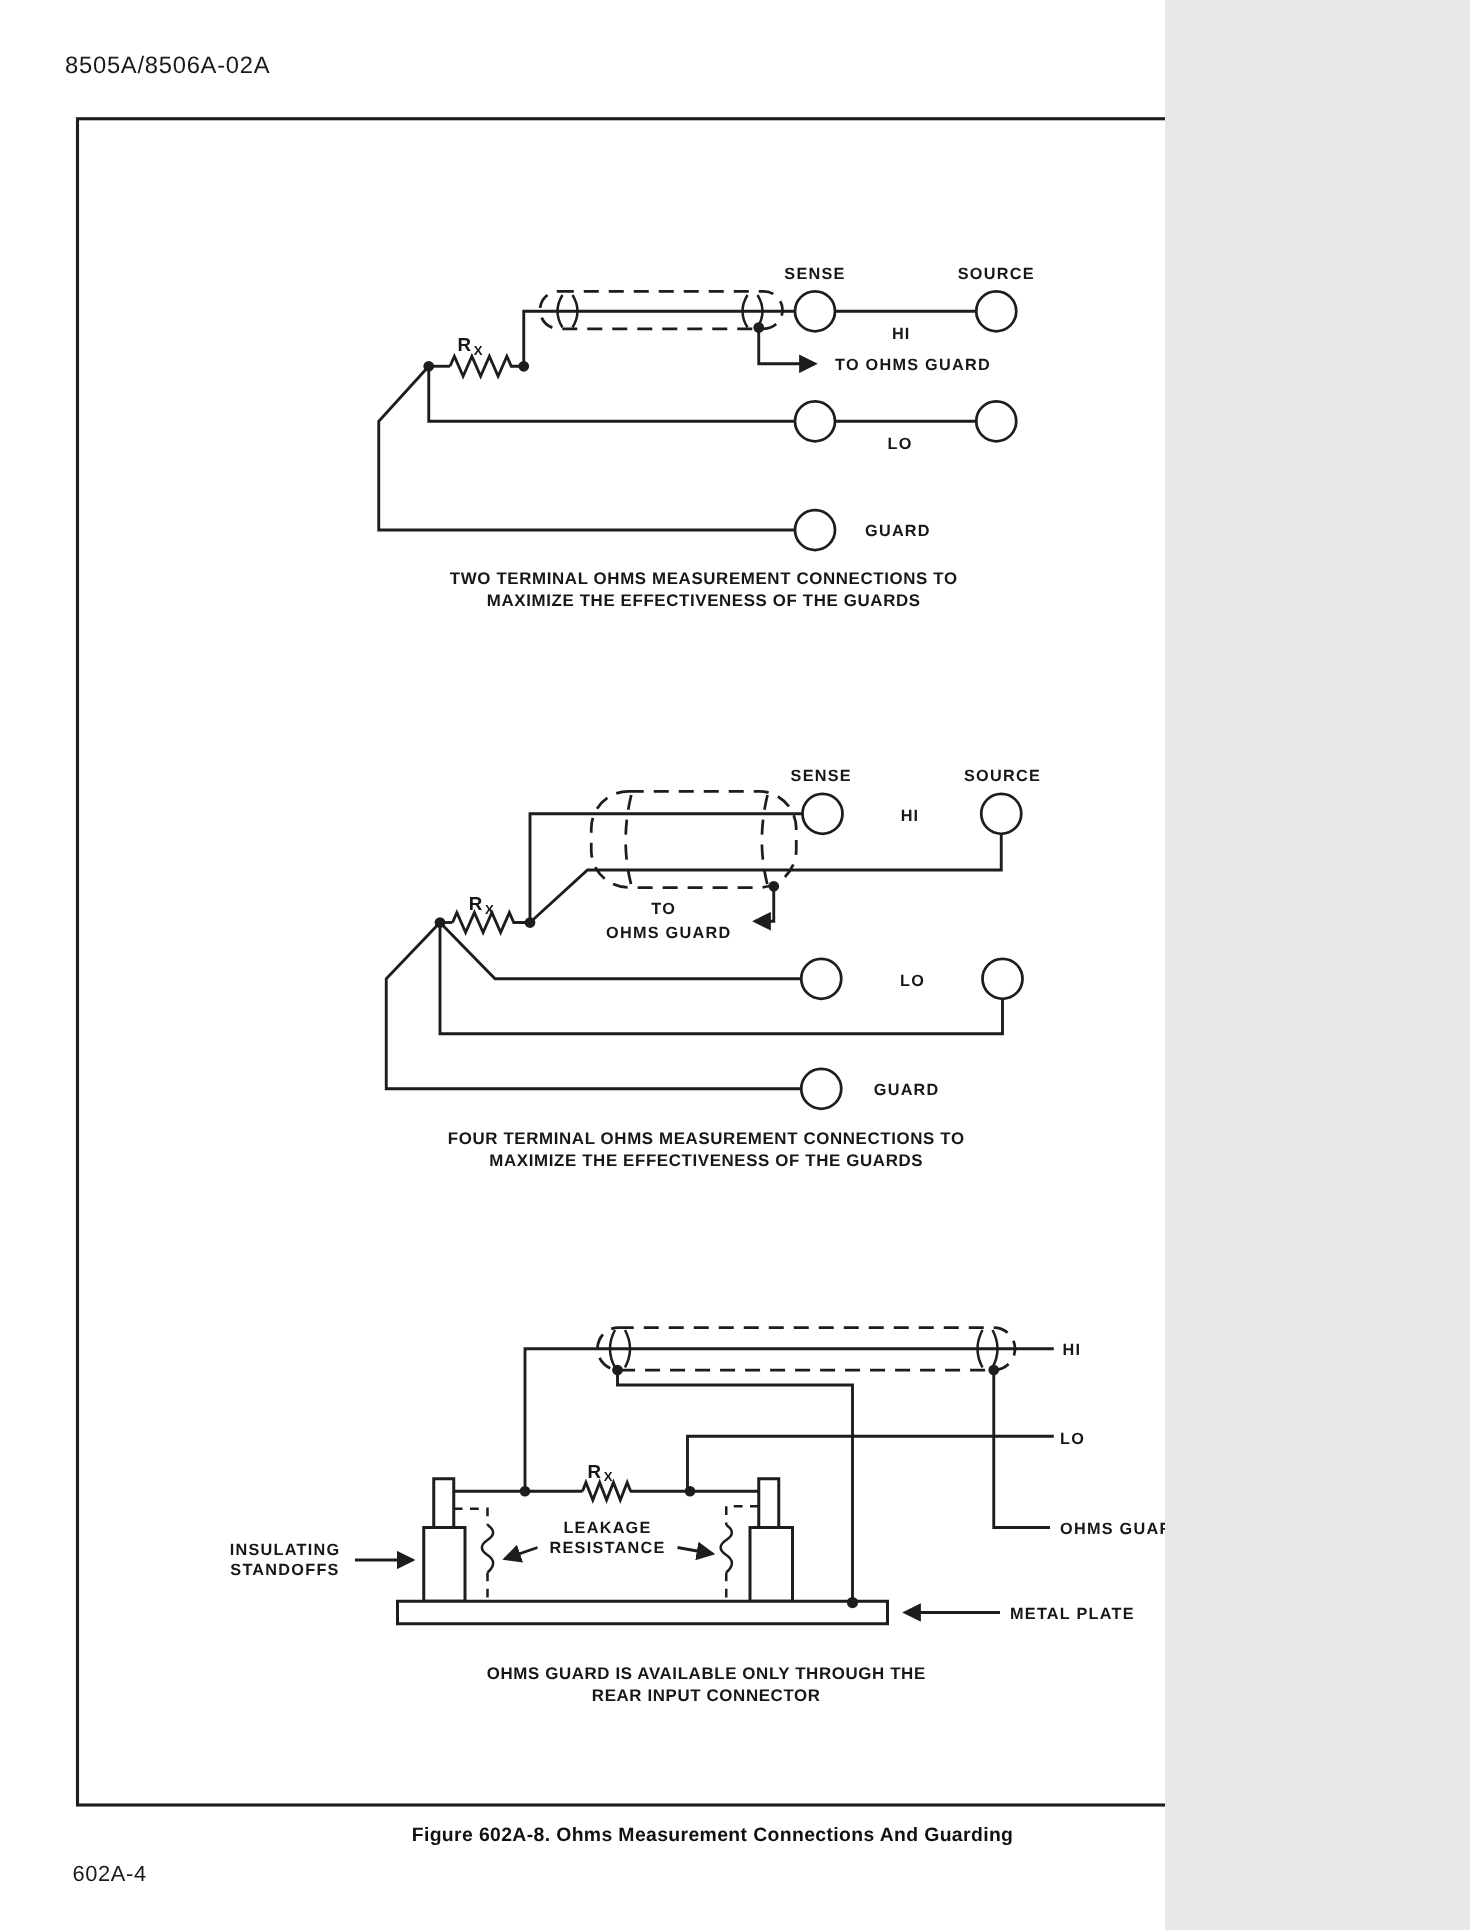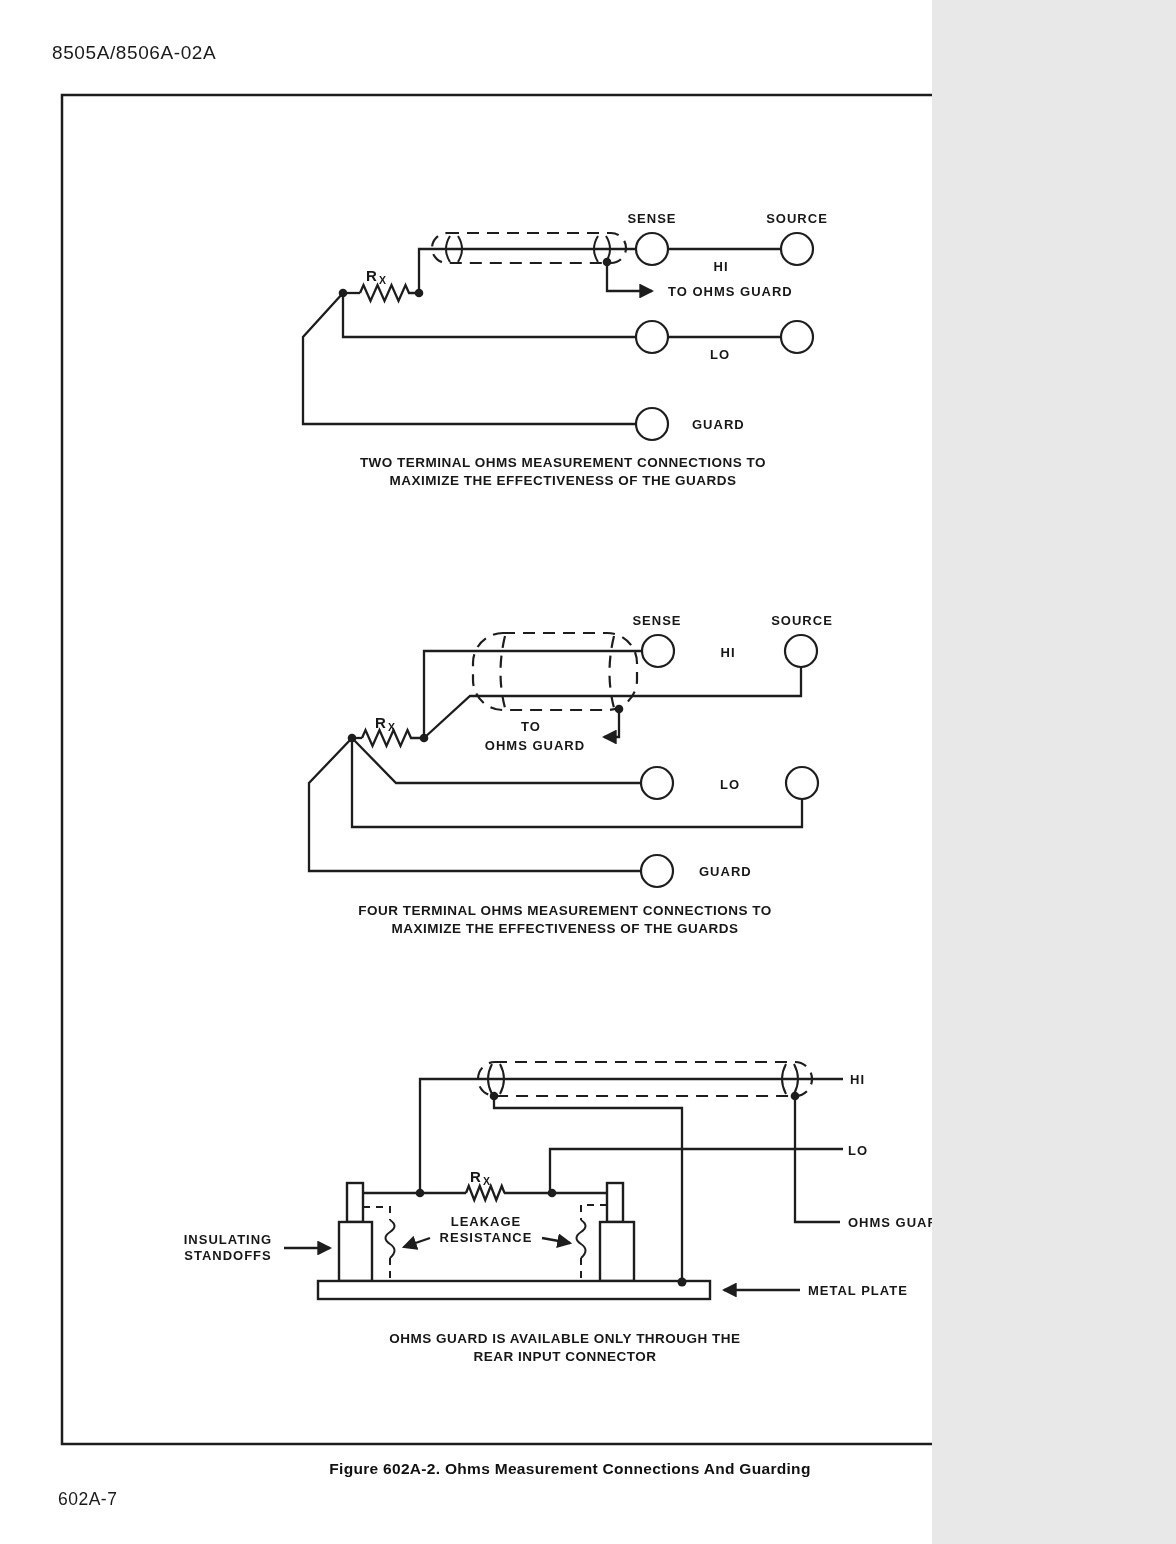--- a/index.html
+++ b/index.html
@@ -202,15 +202,15 @@
 
       <text class="lbl" x="228" y="1244" text-anchor="middle">INSULATING</text>
       <text class="lbl" x="228" y="1260" text-anchor="middle">STANDOFFS</text>
       <path class="wire" d="M284,1248 H330" marker-end="url(#arr)"></path>
 
       <text class="cap" x="565" y="1343" text-anchor="middle">OHMS GUARD IS AVAILABLE ONLY THROUGH THE</text>
       <text class="cap" x="565" y="1361" text-anchor="middle">REAR INPUT CONNECTOR</text>
     </g>
   </svg>
 
-  <div class="figcap">Figure 602A-2. Ohms Measurement Connections And Guarding</div>
-  <div class="pgnum">602A-7</div>
+  <div class="figcap">Figure 602A-8. Ohms Measurement Connections And Guarding</div>
+  <div class="pgnum">602A-4</div>
 </div>
 
 </body></html>

